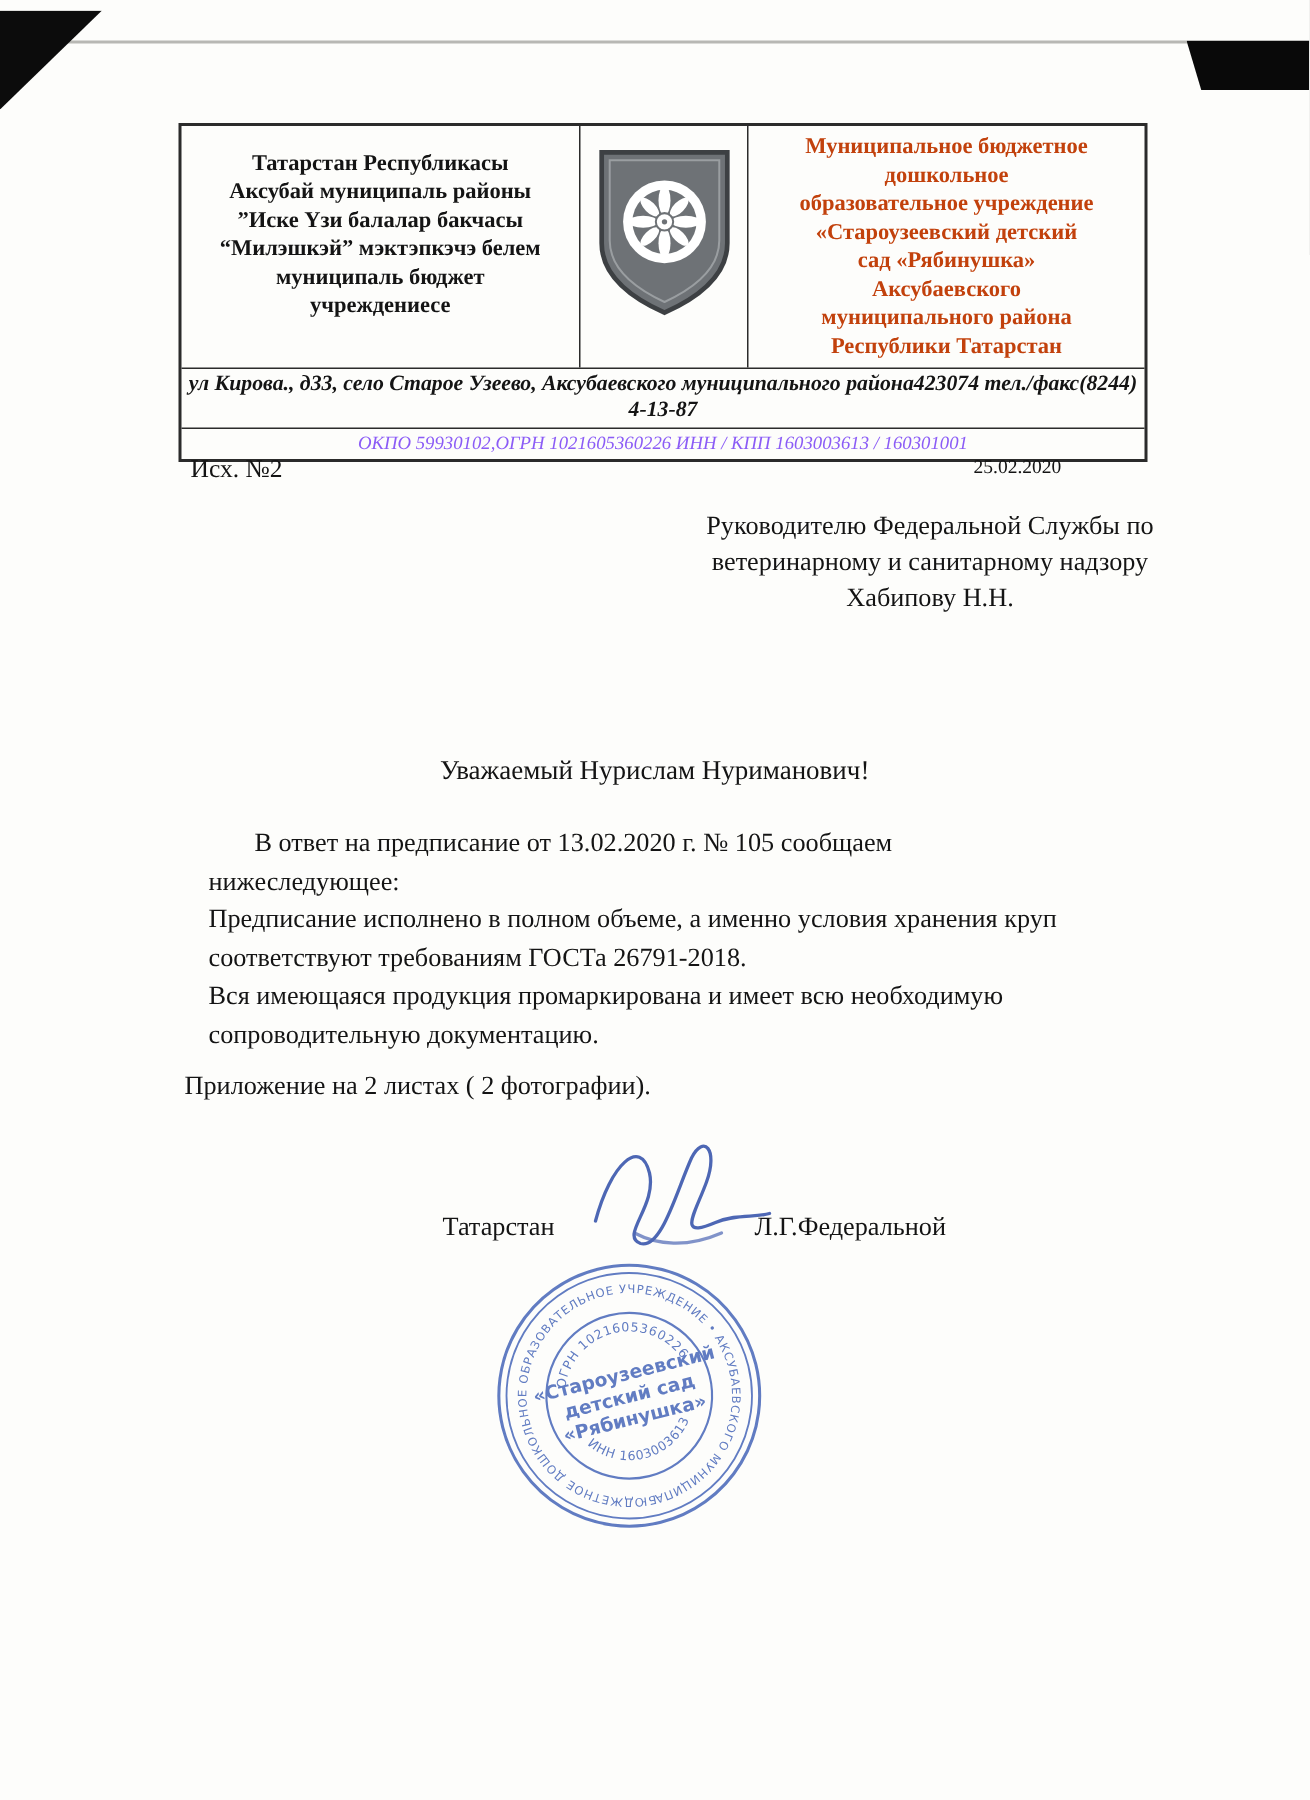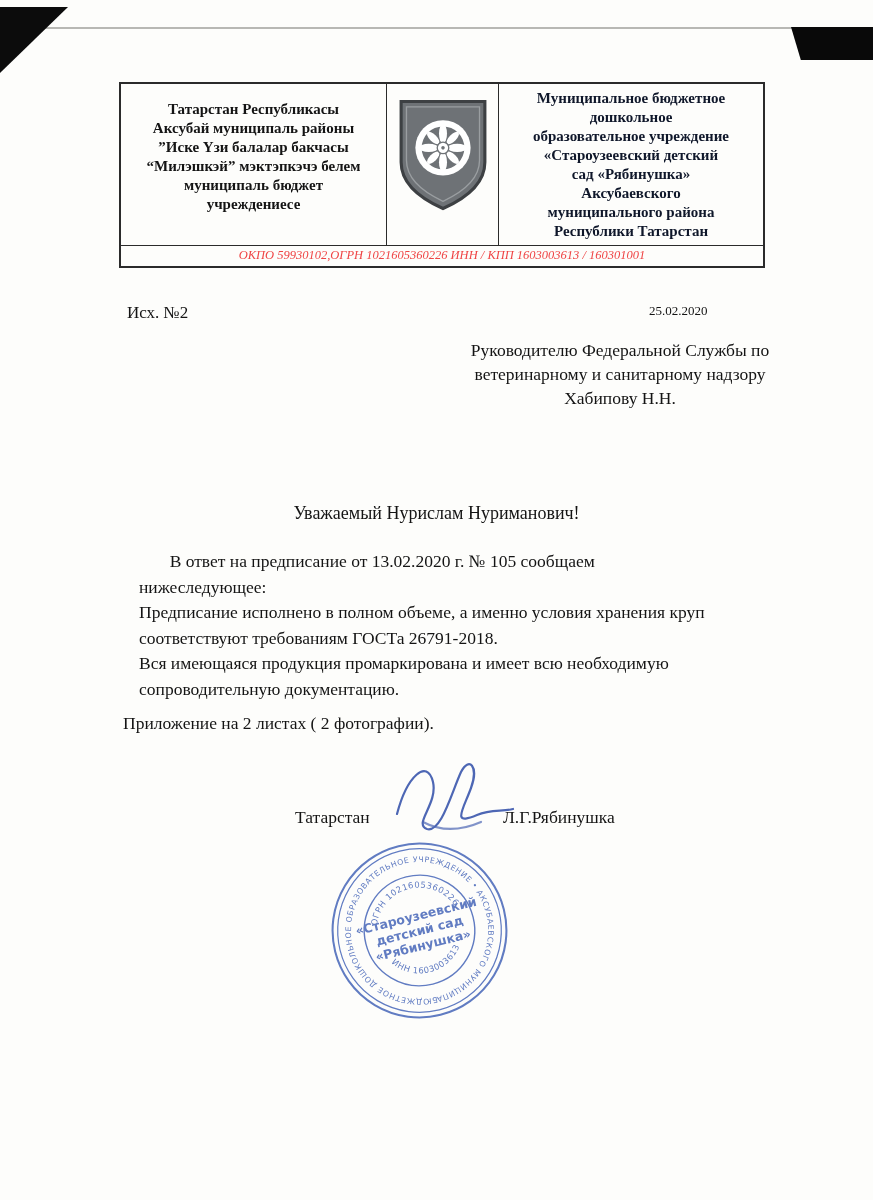--- a/index.html
+++ b/index.html
@@ -19,25 +19,25 @@
     clip-path:polygon(0 0,100% 0,100% 100%,12% 100%);}
 
   
   .header-table{left:119px;top:82px;width:642px;border:2px solid #2b2b2b;background:#fdfdfb;}
   .header-row1{display:flex;min-height:150px;}
   .cell{box-sizing:border-box;}
   .cell-left{width:266px;border-right:1.5px solid #2b2b2b;padding:16px 6px 4px 6px;}
   .cell-mid{width:112px;border-right:1.5px solid #2b2b2b;display:flex;align-items:flex-start;justify-content:center;padding-top:8px;}
   .cell-right{flex:1;padding:5px 4px 4px 4px;}
   .org-name{font-weight:bold;font-size:15px;line-height:19px;text-align:center;}
-  .org-right{color:#0f172a;}
+  .org-right{color:#c2410c;}
   .header-address{border-top:1.5px solid #2b2b2b;text-align:center;
     font-weight:bold;font-style:italic;font-size:14.5px;line-height:17px;padding:2px 4px 3px 4px;}
   .header-requisites{border-top:1.5px solid #2b2b2b;text-align:center;
-    font-style:italic;font-size:12.5px;padding:2px 0 3px 0;color:#ef4444;}
+    font-style:italic;font-size:12.5px;padding:2px 0 3px 0;color:#8b5cf6;}
 
   
   .ref-number{left:127px;top:303px;font-size:17px;}
   .letter-date{left:649px;top:303px;font-size:13px;}
   .addressee{left:425px;top:338px;width:390px;text-align:center;font-size:17.5px;line-height:24px;}
   .salutation{left:0;top:503px;width:873px;text-align:center;font-size:18px;}
   .body-text{left:139px;top:549px;width:680px;font-size:17.5px;line-height:25.5px;}
   .attachment{left:123px;top:713px;font-size:17.5px;}
   .sig-role{left:295px;top:807px;font-size:17.5px;}
   .sig-name{left:503px;top:807px;font-size:17.5px;}
@@ -95,20 +95,22 @@
         <div class="org-name org-right preline">Муниципальное бюджетное
 дошкольное
 образовательное учреждение
 «Староузеевский детский
 сад «Рябинушка»
 Аксубаевского
 муниципального района
 Республики Татарстан</div>
       </div>
     </div>
+    <div class="header-address preline">ул Кирова., д33, село Старое Узеево, Аксубаевского муниципального района423074  тел./факс(8244)
+4-13-87</div>
     <div class="header-requisites">ОКПО 59930102,ОГРН 1021605360226    ИНН / КПП 1603003613 / 160301001</div>
   </div>
 
   <div class="abs ref-number">Исх. №2</div>
   <div class="abs letter-date">25.02.2020</div>
 
   <div class="abs salutation">Уважаемый Нурислам Нуриманович!</div>
 
   <div class="abs addressee preline">Руководителю Федеральной Службы по
 ветеринарному и санитарному надзору
@@ -117,21 +119,21 @@
   <div class="abs body-text preline">&nbsp;&nbsp;&nbsp;&nbsp;&nbsp;&nbsp;&nbsp;В ответ на предписание от 13.02.2020 г. № 105 сообщаем
 нижеследующее:
 Предписание исполнено в полном объеме, а именно условия хранения круп
 соответствуют требованиям  ГОСТа  26791-2018.
 Вся имеющаяся продукция промаркирована и имеет всю необходимую
 сопроводительную документацию.</div>
 
   <div class="abs attachment">Приложение на 2 листах ( 2 фотографии).</div>
 
   <div class="abs sig-role">Татарстан</div>
-  <div class="abs sig-name">Л.Г.Рябинушка</div>
+  <div class="abs sig-name">Л.Г.Федеральной</div>
 
   <svg class="abs signature-svg" viewBox="0 0 140 90">
     <g fill="none" stroke="#3b57ad" stroke-width="2.2" stroke-linecap="round" opacity="0.9">
       <path d="M 14,62 C 24,24 44,6 50,30 C 55,52 30,72 44,77 C 58,81 68,42 78,20 C 86,4 96,14 88,36 C 80,58 68,74 94,63 C 108,57 120,60 130,57"></path>
       <path d="M 40,70 C 55,78 75,80 98,70" opacity="0.7"></path>
     </g>
   </svg>
 
   <div class="abs stamp">
     <svg width="225" height="225" viewBox="0 0 220 220">

